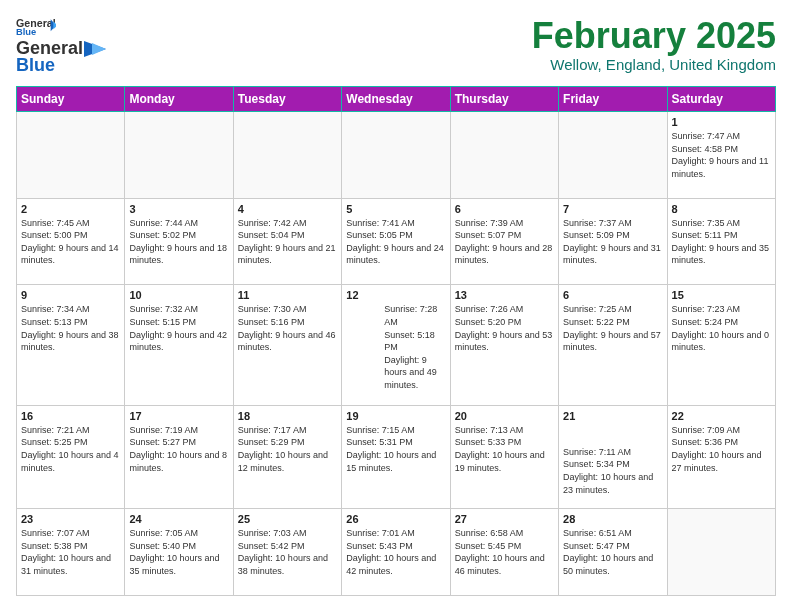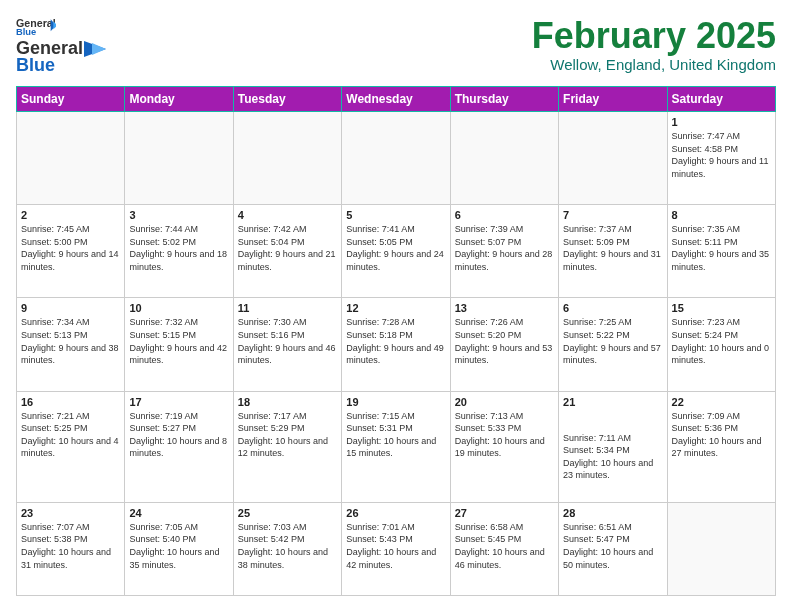--- a/index.html
+++ b/index.html
@@ -197,21 +197,21 @@
 Daylight: 9 hours and 42 minutes.</div>
           </td>
           <td>
             <span class="day-number">11</span>
             <div class="day-info" style="white-space: pre-line;">Sunrise: 7:30 AM
 Sunset: 5:16 PM
 Daylight: 9 hours and 46 minutes.</div>
           </td>
           <td>
             <span class="day-number">12</span>
-            <div class="day-info" style="white-space: pre-line;">Sunrise: 7:28 AM
+            <div class="day-info" style="white-space: pre-line; margin-left: 38px;">Sunrise: 7:28 AM
 Sunset: 5:18 PM
 Daylight: 9 hours and 49 minutes.</div>
           </td>
           <td>
             <span class="day-number">13</span>
             <div class="day-info" style="white-space: pre-line;">Sunrise: 7:26 AM
 Sunset: 5:20 PM
 Daylight: 9 hours and 53 minutes.</div>
           </td>
           <td>

